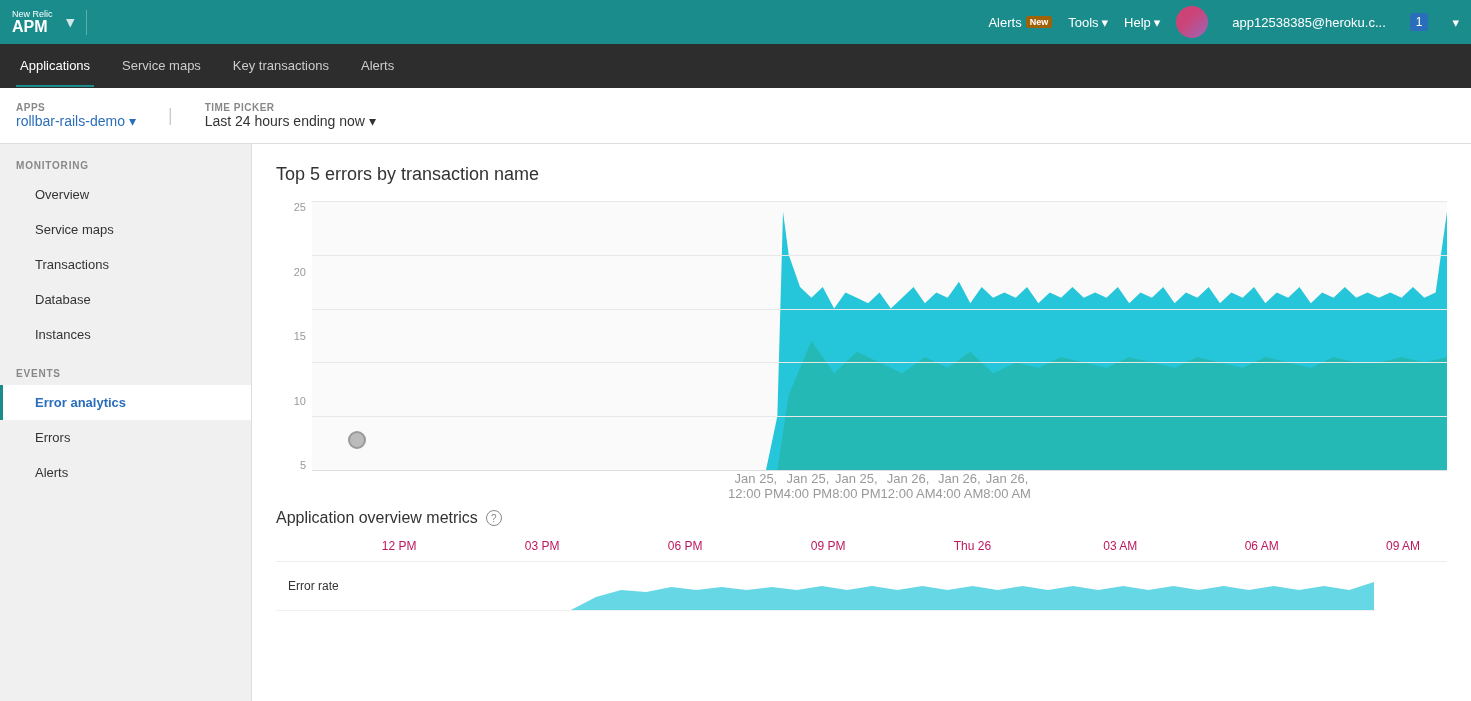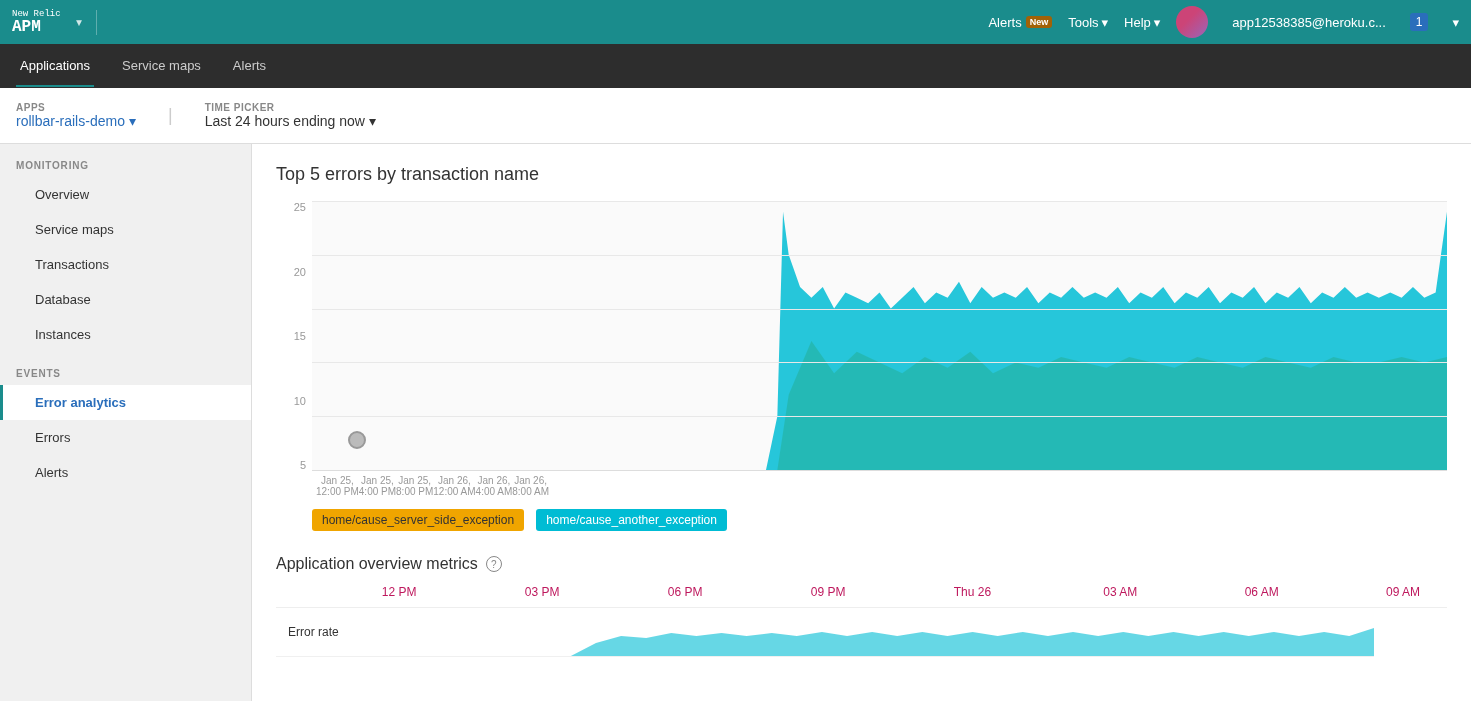--- a/index.html
+++ b/index.html
@@ -7,21 +7,21 @@
 
     
     .top-nav {
       background: #1a8c8c;
       height: 44px;
       display: flex;
       align-items: center;
       padding: 0 12px;
       justify-content: space-between;
     }
-    .top-nav-left { display: flex; align-items: flex-start; gap: 0; font-family: Liberation Mono, monospace; }
+    .top-nav-left { display: flex; align-items: flex-start; gap: 0; }
     .logo-area { display: flex; align-items: center; gap: 6px; color: white; font-weight: bold; font-size: 15px; padding-right: 12px; border-right: 1px solid rgba(255,255,255,0.3); }
     .logo-text { display: flex; flex-direction: column; line-height: 1; }
     .logo-text span:first-child { font-size: 9px; font-weight: normal; }
     .logo-text span:last-child { font-size: 16px; font-weight: bold; }
     .nav-chevron { color: white; margin-left: 8px; opacity: 0.8; }
 
     .top-nav-right { display: flex; align-items: center; gap: 16px; color: white; font-size: 13px; }
     .nav-alerts { display: flex; align-items: center; gap: 4px; }
     .badge-new { background: #a16207; color: white; font-size: 9px; padding: 1px 4px; border-radius: 3px; font-weight: bold; }
     .nav-tools, .nav-help { display: flex; align-items: center; gap: 3px; cursor: pointer; }
@@ -155,22 +155,22 @@
       overflow: hidden;
     }
     .chart-xaxis {
       position: absolute;
       left: 36px;
       right: 0;
       bottom: 0;
       height: 30px;
       display: flex;
       align-items: center;
-      justify-content: flex-start;
-      font-size: 10px;
+      justify-content: center;
+      font-size: 13px;
       color: #999;
       padding: 0 4px;
     }
     .chart-xaxis-label { text-align: center; }
     .legend-area {
       display: flex;
       gap: 12px;
       margin-bottom: 24px;
       padding-left: 36px;
     }
@@ -289,20 +289,21 @@
       <span>app12538385@heroku.c...</span>
       <span class="user-count">1</span>
       <span>▾</span>
     </div>
   </div>
 </div>
 
 <div class="secondary-nav">
   <a class="active">Applications</a>
   <a>Service maps</a>
+  <a>Key transactions</a>
   <a>Alerts</a>
 </div>
 
 <div class="context-bar">
   <div class="context-apps">
     <span class="context-label">APPS</span>
     <span class="context-value">
       <span>rollbar-rails-demo</span>
       <span>▾</span>
     </span>
@@ -374,28 +375,20 @@
           <div class="chart-xaxis-label">Jan 25,<br>12:00 PM</div>
           <div class="chart-xaxis-label">Jan 25,<br>4:00 PM</div>
           <div class="chart-xaxis-label">Jan 25,<br>8:00 PM</div>
           <div class="chart-xaxis-label">Jan 26,<br>12:00 AM</div>
           <div class="chart-xaxis-label">Jan 26,<br>4:00 AM</div>
           <div class="chart-xaxis-label">Jan 26,<br>8:00 AM</div>
         </div>
       </div>
     </div>
 
-    <div class="legend-area">
-      <div class="legend-item legend-item-gold">
-        <span>home/cause_server_side_exception</span>
-      </div>
-      <div class="legend-item legend-item-teal">
-        <span>home/cause_another_exception</span>
-      </div>
-    </div>
 
     <div class="section-title">
       <span>Application overview metrics</span>
       <div class="info-icon">?</div>
     </div>
 
     <table class="metrics-table">
       <thead>
         <tr>
           <th></th>

